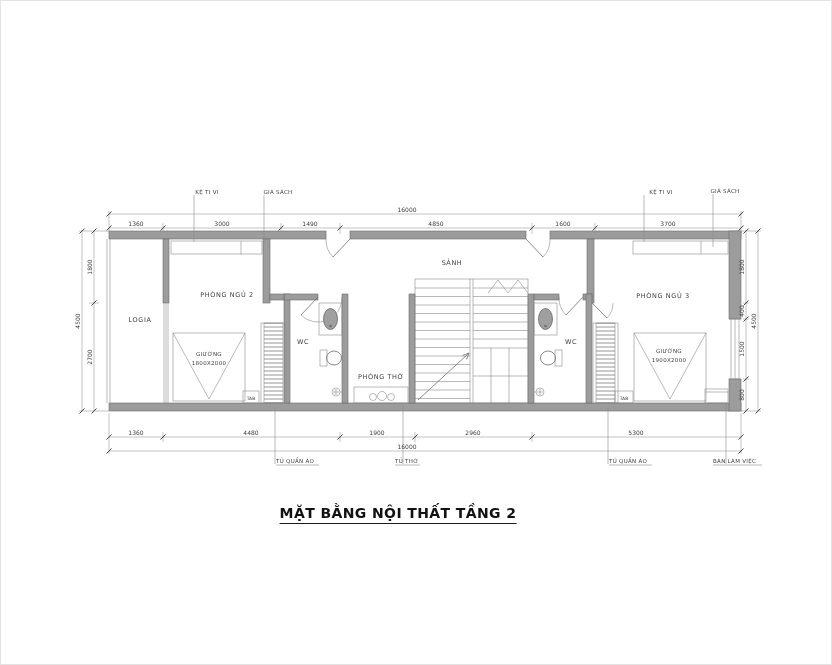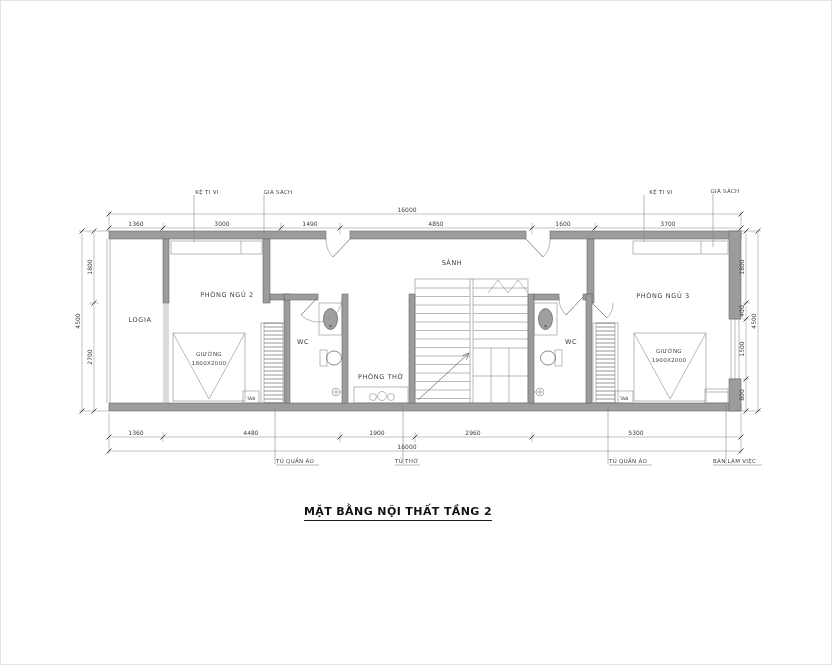--- a/index.html
+++ b/index.html
@@ -13,21 +13,21 @@
   .tiny { font-size:4.5px; }
   .wall { fill:#9c9c9c; stroke:#6b6b6b; stroke-width:0.6; }
   .ln   { stroke:#6f6f6f; fill:none; stroke-width:0.8; }
   .thin { stroke:#8a8a8a; fill:none; stroke-width:0.6; }
   .dimln{ stroke:#9a9a9a; stroke-width:0.6; fill:none; }
   .tick { stroke:#454545; stroke-width:1; }
   .leader { stroke:#8a8a8a; stroke-width:0.6; fill:none; }
   .watermark { position:absolute; left:592px; top:194px; font-weight:bold; font-size:46px;
                letter-spacing:3px; color:#ffffff; opacity:0.94; z-index:3; user-select:none; }
   .title { position:absolute; left:397px; top:504px; transform:translateX(-50%); z-index:2;
-           font-size:11px; font-weight:bold; letter-spacing:0.4px; color:#111;
+           font-size:14px; font-weight:bold; letter-spacing:0.4px; color:#111;
            border-bottom:1.5px solid #1a1a1a; padding-bottom:2px; white-space:nowrap; }
 </style>
 </head>
 <body>
 
 <div class="page">
 
 <svg width="832" height="665" viewBox="0 0 832 665">
   <defs>
     <pattern id="hatch" width="4" height="4" patternUnits="userSpaceOnUse">

